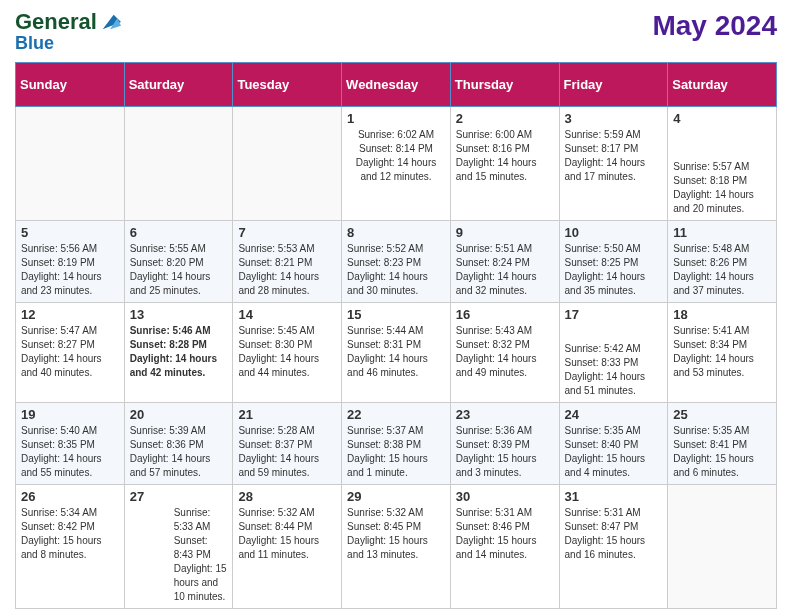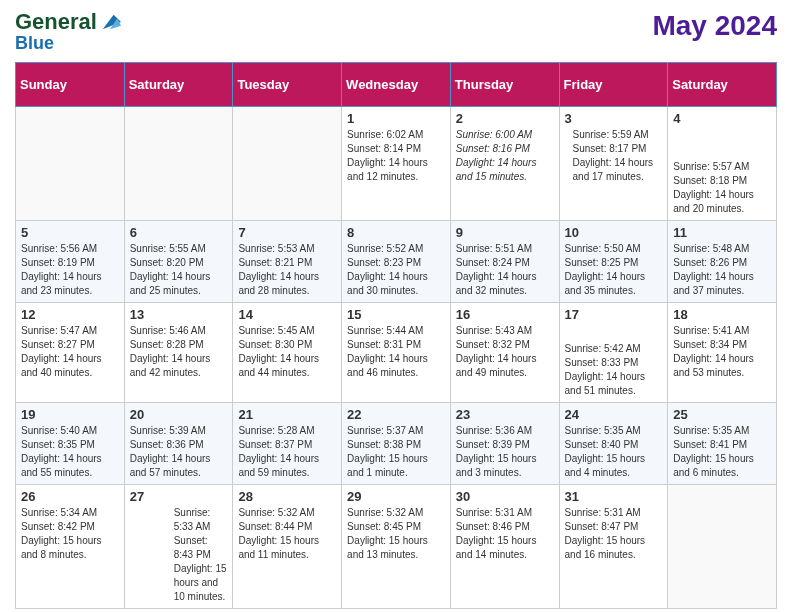--- a/index.html
+++ b/index.html
@@ -129,33 +129,33 @@
         <th>Saturday</th>
       </tr>
   </thead>
   <tbody id="calendar-body">
   <tr>
         <td class="empty-cell"></td>
         <td class="empty-cell"></td>
         <td class="empty-cell"></td>
         <td>
           <span class="day-number">1</span>
-          <div class="cell-text" style="white-space: pre-line;">Sunrise: 6:02 AM
+          <div class="cell-text" style="white-space: pre-line; text-align: center;">Sunrise: 6:02 AM
 Sunset: 8:14 PM
 Daylight: 14 hours and 12 minutes.</div>
         </td>
         <td>
           <span class="day-number">2</span>
-          <div class="cell-text" style="white-space: pre-line; font-style: italic;">Sunrise: 6:00 AM
+          <div class="cell-text" style="white-space: pre-line;">Sunrise: 6:00 AM
 Sunset: 8:16 PM
 Daylight: 14 hours and 15 minutes.</div>
         </td>
         <td>
           <span class="day-number">3</span>
-          <div class="cell-text" style="white-space: pre-line; margin-left: 8px;">Sunrise: 5:59 AM
+          <div class="cell-text" style="white-space: pre-line;">Sunrise: 5:59 AM
 Sunset: 8:17 PM
 Daylight: 14 hours and 17 minutes.</div>
         </td>
         <td>
           <span class="day-number">4</span>
           <div class="cell-text" style="white-space: pre-line; margin-top: 34px;">Sunrise: 5:57 AM
 Sunset: 8:18 PM
 Daylight: 14 hours and 20 minutes.</div>
         </td>
       </tr>
@@ -205,21 +205,21 @@
       </tr>
       <tr>
         <td>
           <span class="day-number">12</span>
           <div class="cell-text" style="white-space: pre-line;">Sunrise: 5:47 AM
 Sunset: 8:27 PM
 Daylight: 14 hours and 40 minutes.</div>
         </td>
         <td>
           <span class="day-number">13</span>
-          <div class="cell-text" style="white-space: pre-line;">Sunrise: 5:46 AM
+          <div class="cell-text" style="white-space: pre-line; font-weight: bold;">Sunrise: 5:46 AM
 Sunset: 8:28 PM
 Daylight: 14 hours and 42 minutes.</div>
         </td>
         <td>
           <span class="day-number">14</span>
           <div class="cell-text" style="white-space: pre-line;">Sunrise: 5:45 AM
 Sunset: 8:30 PM
 Daylight: 14 hours and 44 minutes.</div>
         </td>
         <td>

